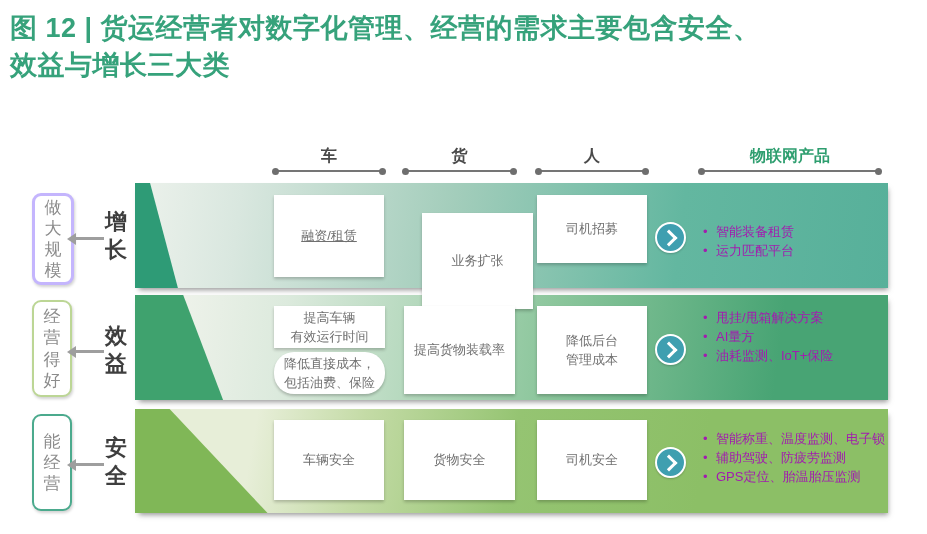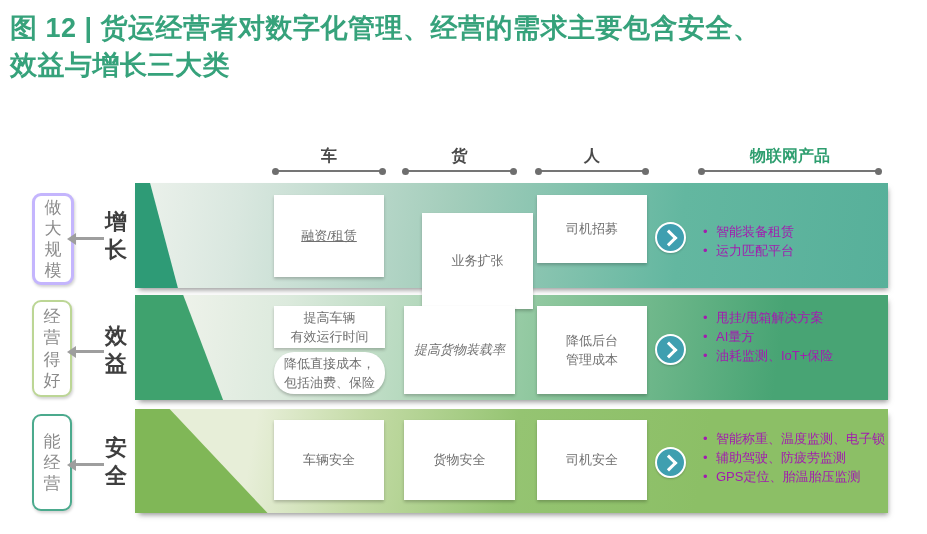--- a/index.html
+++ b/index.html
@@ -120,21 +120,21 @@
   <div class="category" style="top:434px;">安全</div>
 
   <div class="card" style="left:274px;top:195px;width:110px;height:82px;text-decoration:underline;">融资/租赁</div>
   <div class="card" style="left:422px;top:195px;width:111px;height:96px;margin-top:18px;">业务扩张</div>
   <div class="card" style="left:537px;top:195px;width:110px;height:68px;">司机招募</div>
 
   <div class="card" style="left:274px;top:306px;width:111px;height:42px;">提高车辆
 有效运行时间</div>
   <div class="card" style="left:274px;top:352px;width:111px;height:42px;border-radius:20px;">降低直接成本，
 包括油费、保险</div>
-  <div class="card" style="left:404px;top:306px;width:111px;height:88px;font-style:italic;">提高货物装载率</div>
+  <div class="card" style="left:404px;top:306px;width:111px;height:88px;">提高货物装载率</div>
   <div class="card" style="left:537px;top:306px;width:110px;height:88px;">降低后台
 管理成本</div>
 
   <div class="card" style="left:274px;top:420px;width:110px;height:80px;">车辆安全</div>
   <div class="card" style="left:404px;top:420px;width:111px;height:80px;">货物安全</div>
   <div class="card" style="left:537px;top:420px;width:110px;height:80px;">司机安全</div>
 
   <div class="chev" style="top:222px;">
       <i></i>
     </div>

